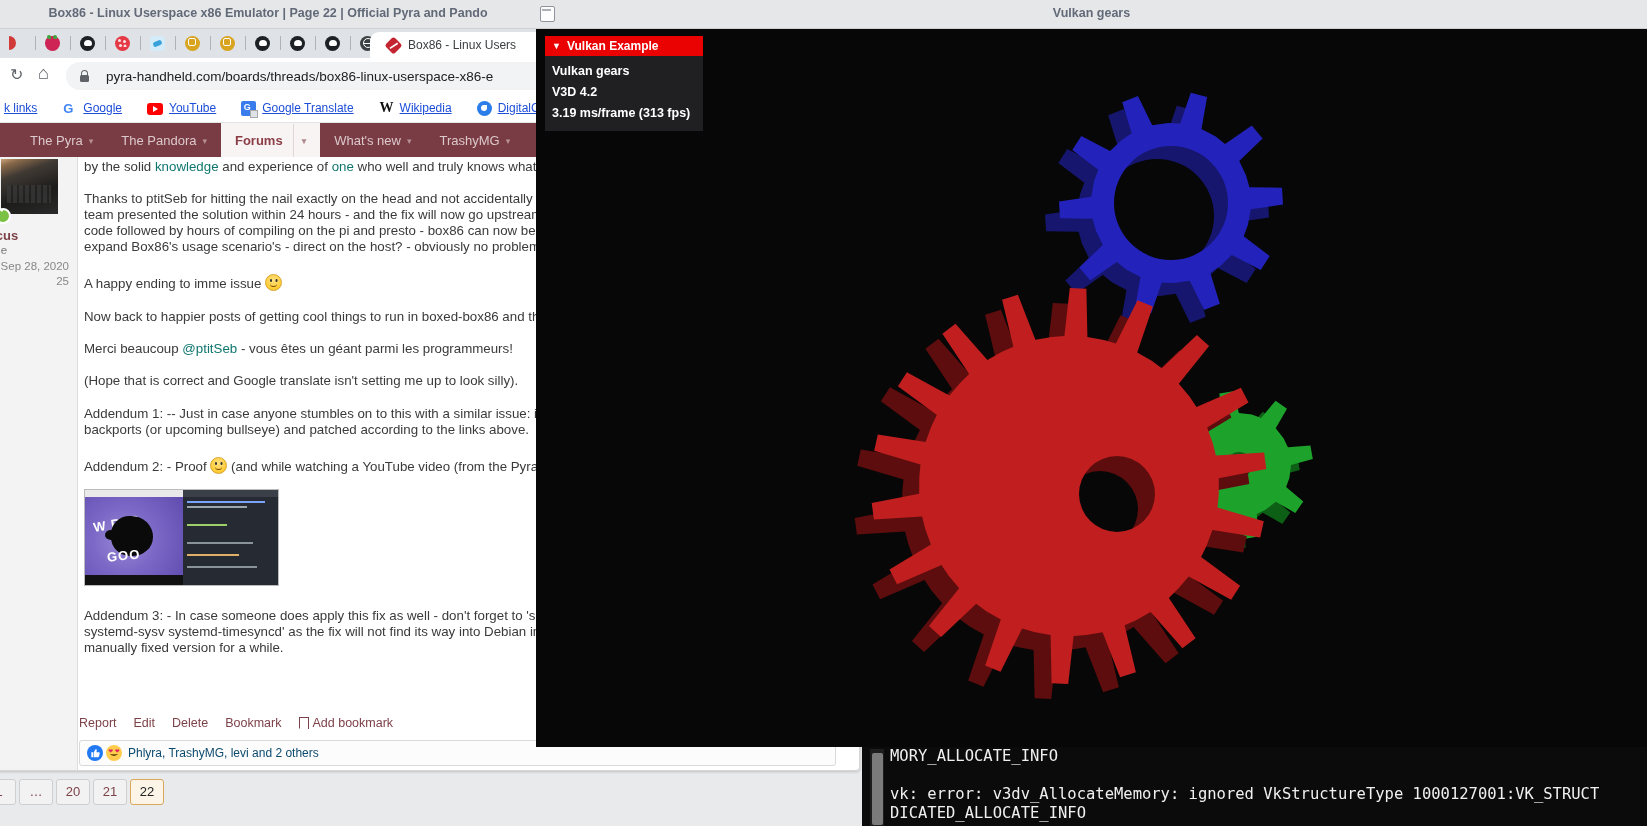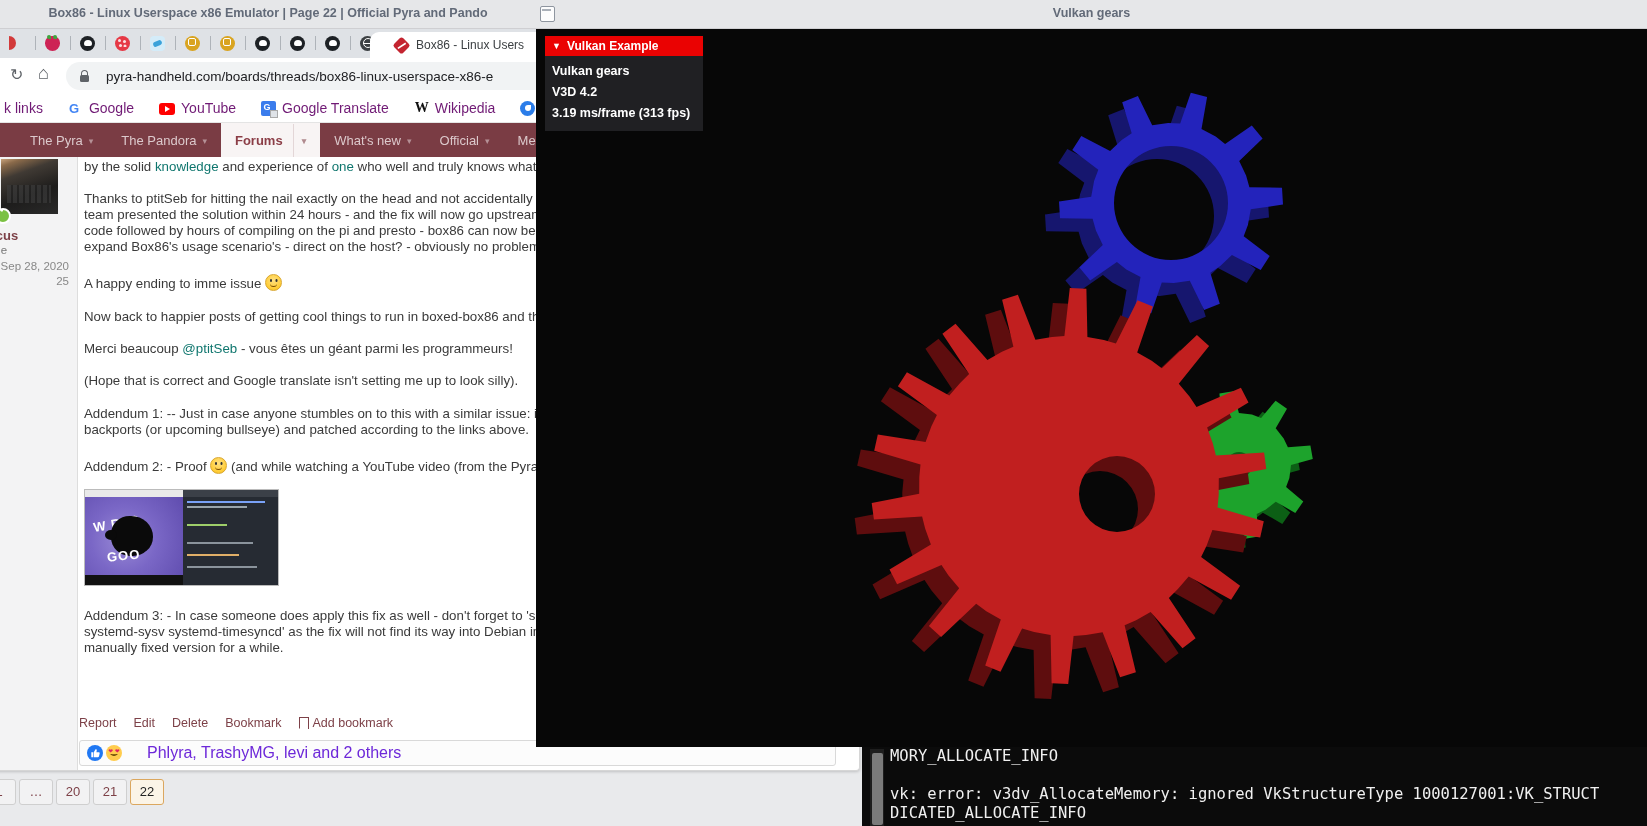--- a/index.html
+++ b/index.html
@@ -12,21 +12,21 @@
   .titlebar .wtitle.right{left:536px;width:1111px;}
   .win-icon{position:absolute;left:540px;top:6px;width:13px;height:14px;background:#fdfdfd;border:1px solid #8e959f;border-radius:2px;}
   .win-icon:before{content:'';position:absolute;left:1px;top:2px;width:9px;height:1.5px;background:#aab0b8;}
 
   
   .browser{position:absolute;left:0;top:28px;width:862px;height:798px;background:#fff;z-index:1;}
   .tabstrip{position:relative;height:30px;background:#dfe2e6;}
   .pinned-wrap{position:absolute;left:0;top:0;height:30px;display:flex;align-items:center;}
   .pinned-tab{width:35px;height:30px;display:flex;align-items:center;justify-content:center;position:relative;}
   .pinned-tab + .pinned-tab:before{content:'';position:absolute;left:0;top:8px;width:1px;height:14px;background:#aeb3b9;}
-  .active-tab{position:absolute;left:370px;top:4px;width:262px;height:26px;background:#fff;border-radius:9px 9px 0 0;display:flex;align-items:center;padding-left:24px;gap:7px;}
+  .active-tab{position:absolute;left:370px;top:4px;width:262px;height:26px;background:#fff;border-radius:9px 9px 0 0;display:flex;align-items:center;padding-left:16px;gap:7px;}
   .active-tab .tab-title{font-size:12px;color:#3c4043;white-space:nowrap;overflow:hidden;width:190px;}
 
   
   .fav{position:relative;display:inline-block;width:15px;height:15px;border-radius:50%;flex:none;}
   .fav:before,.fav:after{content:'';position:absolute;}
   .fav-partial-red{width:7px;height:14px;border-radius:0 7px 7px 0;background:#d23a3a;margin-left:-10px;}
   .fav-raspberry-pi{background:#cd2355;border-radius:45% 45% 50% 50%;}
   .fav-raspberry-pi:before{width:4px;height:4px;background:#3fa53f;border-radius:50% 50% 0 50%;left:2px;top:-1px;box-shadow:6px 0 0 #3fa53f;}
   .fav-github{background:#1d2125;}
   .fav-github:before{left:3.5px;top:4.5px;width:8px;height:6px;background:#fff;border-radius:4px 4px 2px 2px;}
@@ -45,21 +45,21 @@
   .toolbar{position:relative;height:36px;background:#fff;}
   .tool-icon{position:absolute;top:8px;color:#5f6368;font-size:16px;line-height:18px;}
   .reload-icon{left:10px;}
   .home-icon{left:38px;font-size:18px;top:6px;}
   .omnibox{position:absolute;left:66px;top:4px;width:780px;height:28px;border-radius:14px;background:#f1f3f4;display:flex;align-items:center;padding-left:14px;gap:17px;}
   .lock{position:relative;width:9px;height:7px;background:#5f6368;border-radius:1.5px;margin-top:4px;flex:none;}
   .lock:before{content:'';position:absolute;left:1px;top:-5px;width:4.5px;height:5px;border:1.5px solid #5f6368;border-bottom:none;border-radius:4px 4px 0 0;}
   .url-text{font-size:13.5px;color:#202124;white-space:nowrap;}
 
   .bookmarksbar{position:relative;height:28px;background:#fff;border-bottom:1px solid #e4e4e4;display:flex;align-items:center;padding-left:4px;gap:25px;overflow:hidden;}
-  .bk-item{display:flex;align-items:center;gap:6px;font-size:14px;color:#701a75;white-space:nowrap;}
+  .bk-item{display:flex;align-items:center;gap:6px;font-size:12px;color:#1d4ed8;white-space:nowrap;text-decoration:underline;}
   .bk{position:relative;display:inline-block;width:15px;height:15px;flex:none;}
   .bk:before,.bk:after{position:absolute;}
   .bk-google:before{content:'G';font-size:13px;font-weight:bold;color:#4285f4;left:1px;top:0;}
   .bk-youtube{width:16px;height:12px;background:#f00;border-radius:3px;margin-top:1px;}
   .bk-youtube:before{content:'';left:6px;top:3px;border-left:5px solid #fff;border-top:3px solid transparent;border-bottom:3px solid transparent;}
   .bk-translate{background:#3a7cec;border-radius:2px;}
   .bk-translate:before{content:'G';color:#fff;font-size:9px;font-weight:bold;left:2.5px;top:1.5px;}
   .bk-translate:after{content:'';width:6px;height:6px;background:#dfe3e8;border:1px solid #aaa;right:-2px;bottom:-2px;}
   .bk-wikipedia:before{content:'W';font-family:"Liberation Serif",serif;font-weight:bold;font-size:14px;color:#111;left:1px;top:-1px;}
   .bk-digital{background:#2b7de9;border-radius:50%;}
@@ -110,21 +110,21 @@
   .shot-term .l2{position:absolute;left:4px;top:16px;width:60px;height:2px;background:#9aa5ad;}
   .shot-term .l3{position:absolute;left:4px;top:34px;width:40px;height:2px;background:#9ece6a;}
   .shot-term .l4{position:absolute;left:4px;top:52px;width:66px;height:2px;background:#8a939c;}
   .shot-term .l5{position:absolute;left:4px;top:64px;width:52px;height:2px;background:#e0af68;}
   .shot-term .l6{position:absolute;left:4px;top:76px;width:70px;height:2px;background:#8a939c;}
 
   .post-footer{position:absolute;left:1px;top:559px;display:flex;align-items:center;gap:17px;font-size:12.5px;color:#7d4148;}
   .flag{position:relative;display:inline-block;width:8px;height:11px;border:1.5px solid #7d4148;border-bottom:none;margin-right:4px;vertical-align:-2px;}
   .flag:after{content:'';position:absolute;left:0;bottom:-1px;border-left:4px solid transparent;border-right:4px solid transparent;border-bottom:4px solid #fff;margin-left:-1.5px;}
   .likes-bar{position:absolute;left:1px;top:583px;width:748px;height:24px;background:#fcfcfc;border:1px solid #d9d9d9;border-radius:3px;display:flex;align-items:center;padding-left:7px;gap:3px;}
-  .likes-bar .names{font-size:16px;color:#6d28d9;margin-left:22px;}
+  .likes-bar .names{font-size:12px;color:#0c4a6e;margin-left:3px;}
   .like-svg{width:16px;height:16px;flex:none;}
 
   .pagination{position:absolute;left:-18px;top:622px;display:flex;gap:3px;}
   .pg{min-width:26px;height:24px;line-height:24px;padding:0 3px;text-align:center;background:#f2f2f3;border:1px solid #cfcfcf;border-radius:3px;font-size:13px;color:#7d4148;}
   .pg.current{background:#fbf4e7;border-color:#dba75f;color:#222;}
 
   
   .vulkan{position:absolute;left:536px;top:28px;width:1111px;height:719px;background:#070707;z-index:3;overflow:hidden;}
   .overlay{position:absolute;left:9px;top:8px;width:158px;z-index:2;}
   .overlay-header{display:flex;align-items:center;gap:6px;background:#ea0202;color:#fff;font-size:12px;font-weight:bold;padding:3px 7px;}
@@ -235,21 +235,21 @@
         </div>
         <div class="nav-item active">
           <span>Forums</span>
           <span class="caret">▾</span>
         </div>
         <div class="nav-item">
           <span>What's new</span>
           <span class="caret">▾</span>
         </div>
         <div class="nav-item">
-          <span>Official</span>
+          <span>TrashyMG</span>
           <span class="caret">▾</span>
         </div>
         <div class="nav-item">
           <span>Members</span>
           <span class="caret">▾</span>
         </div>
       </div>
 
     <div class="page">
       <div class="post-panel">

